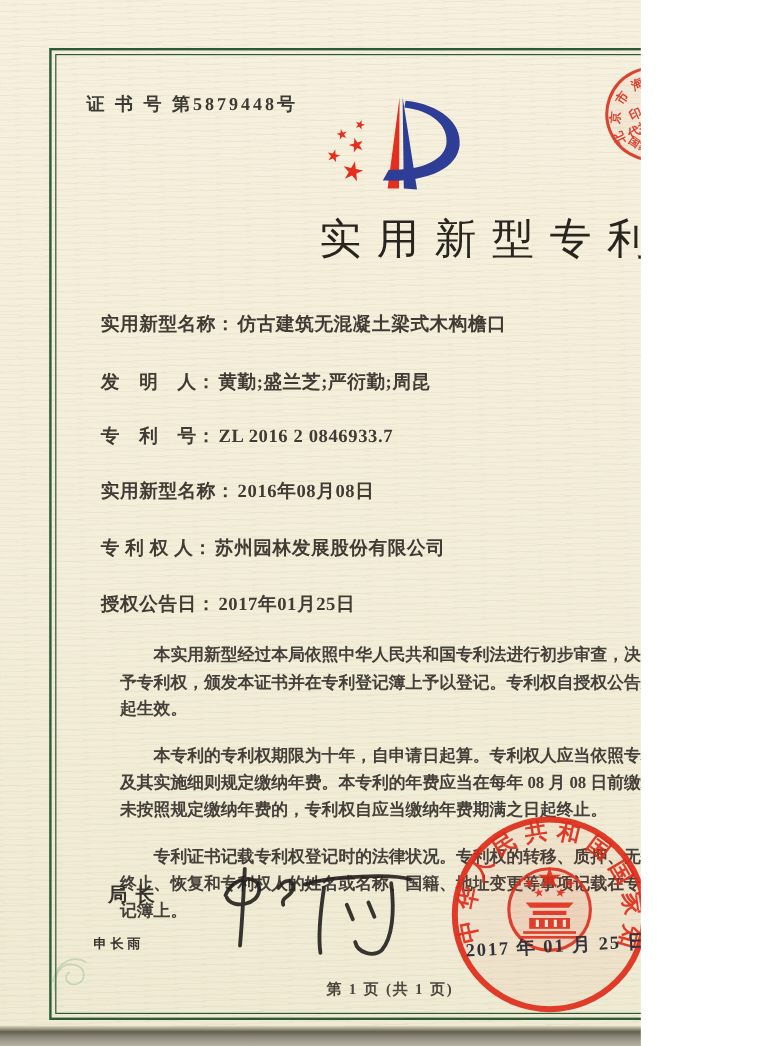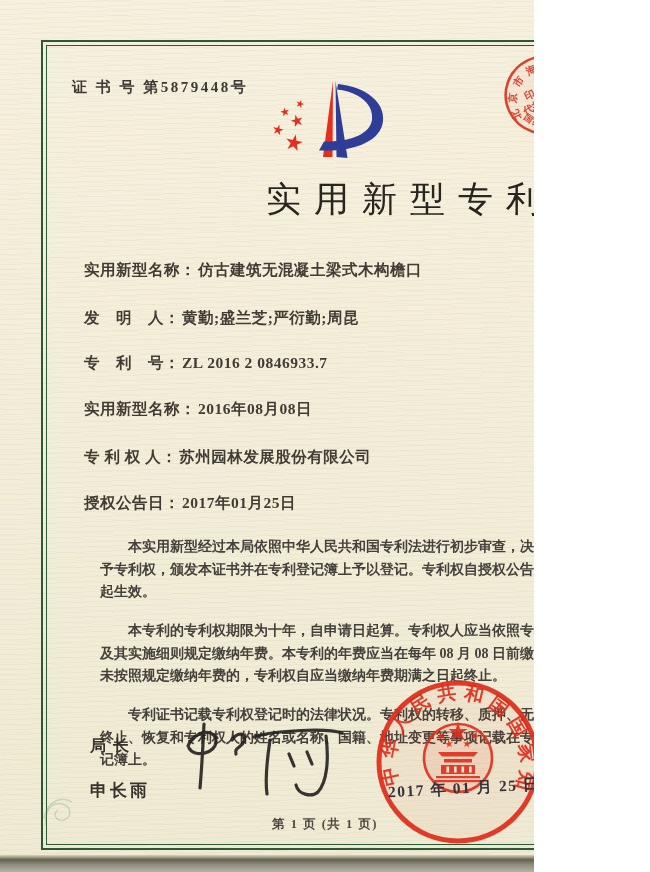--- a/index.html
+++ b/index.html
@@ -43,21 +43,21 @@
 
   .body-text {
     position:absolute; left:84px; top:520px; width:494px;
     font-size:14px; line-height:1.62; color:#44403a; text-align:justify;
     font-weight:600;
   }
   .body-text p { text-indent:2em; margin:16px; }
 
   .role   { position:absolute; left:90px; top:736px; font-size:16px;
             letter-spacing:7px; color:#35322b; font-weight:600; }
-  .dname  { position:absolute; left:90px; top:779px; font-size:17px;
+  .dname  { position:absolute; left:78px; top:779px; font-size:11px;
             letter-spacing:3px; color:#35322b; font-weight:600; }
   .sig    { position:absolute; left:176px; top:718px; }
 
   .seal   { position:absolute; left:368px; top:676px; }
   .seal-date {
     position:absolute; left:388px; top:778px; width:160px;
     font-size:15.5px; color:#33333c; letter-spacing:1.5px; font-weight:600;
     transform:rotate(-3deg); white-space:nowrap;
   }
 

